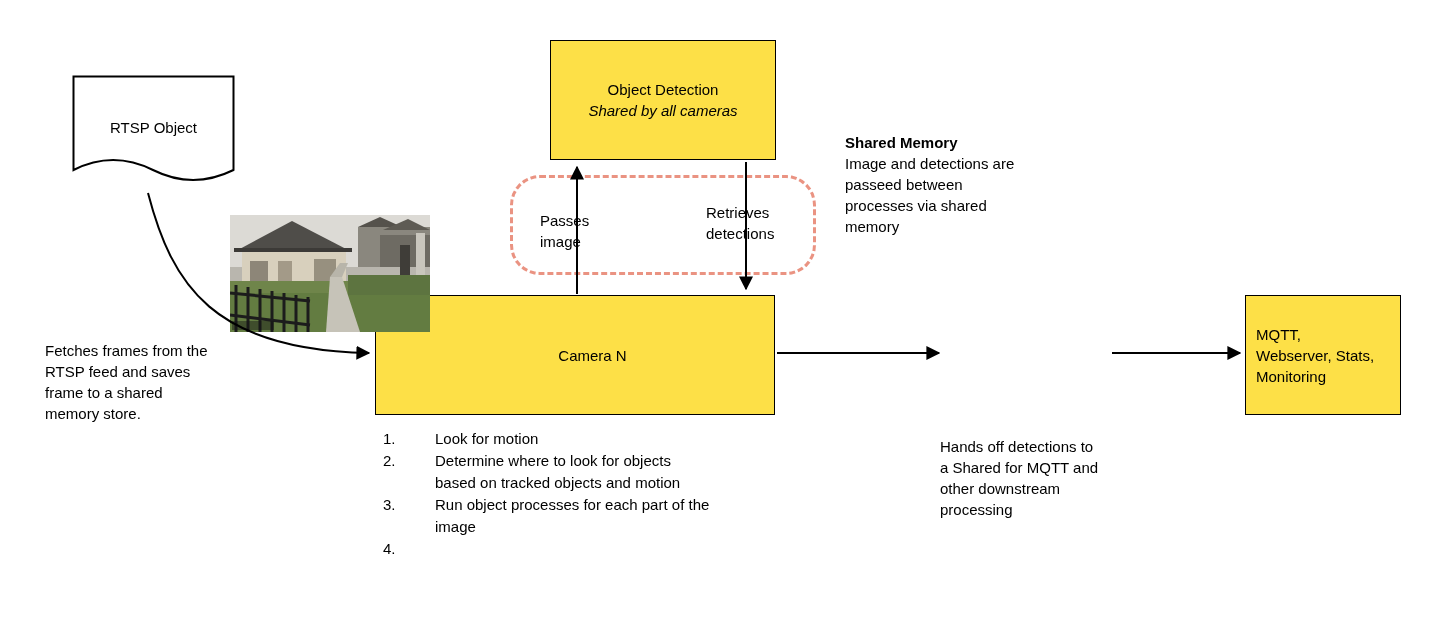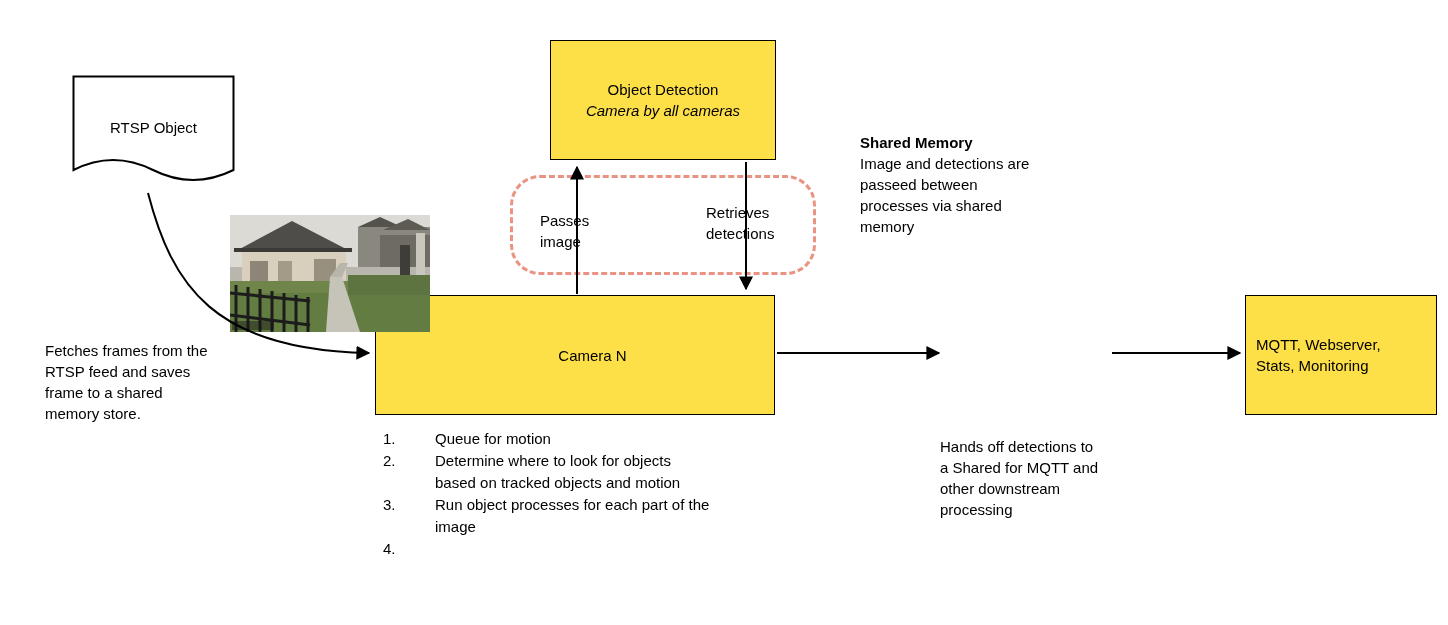--- a/index.html
+++ b/index.html
@@ -6,40 +6,40 @@
   html,body { background:#ffffff; }
   body { font-family:"Liberation Sans", sans-serif; color:#000; }
   .canvas { position:relative; width:1448px; height:625px; background:#fff; overflow:hidden; font-size:15px; line-height:21px; }
 
   
   .node { position:absolute; background:#fde047; border:1.5px solid #000;
           display:flex; flex-direction:column; align-items:center; justify-content:center;
           text-align:center; }
   .node-object-detection { left:550px; top:40px; width:226px; height:120px; }
   .node-camera-n        { left:375px; top:295px; width:400px; height:120px;padding-left:35px; }
-  .node-mqtt            { left:1245px; top:295px; width:192px; height:120px; align-items:flex-start; text-align:left; padding-left:10px; padding-right:20px; justify-content:center; }
+  .node-mqtt            { left:1245px; top:295px; width:156px; height:120px; align-items:flex-start; text-align:left; padding-left:10px; padding-right:20px; justify-content:center; }
   .italic { font-style:italic; }
 
   
   .rtsp { left:72px; top:75px; width:163px; height:120px; position:absolute; }
   .rtsp svg { position:absolute; left:0; top:0; }
   .rtsp-label { position:absolute; left:0; top:42px; width:100%; text-align:center; }
 
   
   .dashed-region { position:absolute; left:510px; top:175px; width:306px; height:100px;
                    border:3px dashed #ea9382; border-radius:30px; background:transparent; }
 
   
   .photo { position:absolute; left:230px; top:215px; width:200px; height:117px; z-index:3; }
 
   
   .note { position:absolute; }
   .lbl-passes    { left:540px; top:210px; width:70px; }
   .lbl-retrieves { left:706px; top:202px; width:92px; }
-  .note-shared   { left:845px; top:132px; width:175px;margin-left:15px; }
+  .note-shared   { left:845px; top:132px; width:175px; }
   .note-fetches  { left:45px;  top:340px; width:165px; }
   .note-handsoff { left:940px; top:436px; width:160px; }
   .bold { font-weight:bold; }
 
   
   .steps { position:absolute; left:383px; top:428px; width:345px; }
   .step { display:flex; line-height:22px; }
   .step-num  { width:52px; flex:0 0 52px; }
   .step-text { width:280px; }
 
@@ -61,21 +61,21 @@
     <svg width="163" height="120" viewBox="0 0 163 120">
       <path d="M1.5,1.5 L161.5,1.5 L161.5,95 Q121,115 81,95 Q41,75 1.5,95 Z" fill="#ffffff" stroke="#000000" stroke-width="2"></path>
     </svg>
     <span class="rtsp-label">RTSP Object</span>
   </div>
 
   <div class="note note-fetches">Fetches frames from the RTSP feed and saves frame to a shared memory store.</div>
 
   <div class="node node-object-detection">
     <div>Object Detection</div>
-    <div class="italic">Camera by all cameras</div>
+    <div class="italic">Shared by all cameras</div>
   </div>
 
   <div class="dashed-region"></div>
 
   <div class="note lbl-passes">Passes image</div>
   <div class="note lbl-retrieves">Retrieves detections</div>
 
   <div class="note note-shared">
     <div class="bold">Shared Memory</div>
     <div>Image and detections are passeed between processes via shared memory</div>
@@ -117,21 +117,21 @@
         <line x1="66" y1="80" x2="66" y2="117"></line>
         <line x1="78" y1="82" x2="78" y2="117"></line>
       </g>
       <rect x="2" y="106" width="42" height="9" fill="rgba(20,20,20,0.45)"></rect>
     </svg>
   </div>
 
   <div class="steps">
     <div class="step">
       <span class="step-num">1.</span>
-      <span class="step-text">Queue for motion</span>
+      <span class="step-text">Look for motion</span>
     </div>
     <div class="step">
       <span class="step-num">2.</span>
       <span class="step-text">Determine where to look for objects based on tracked objects and motion</span>
     </div>
     <div class="step">
       <span class="step-num">3.</span>
       <span class="step-text">Run object processes for each part of the image</span>
     </div>
     <div class="step">

